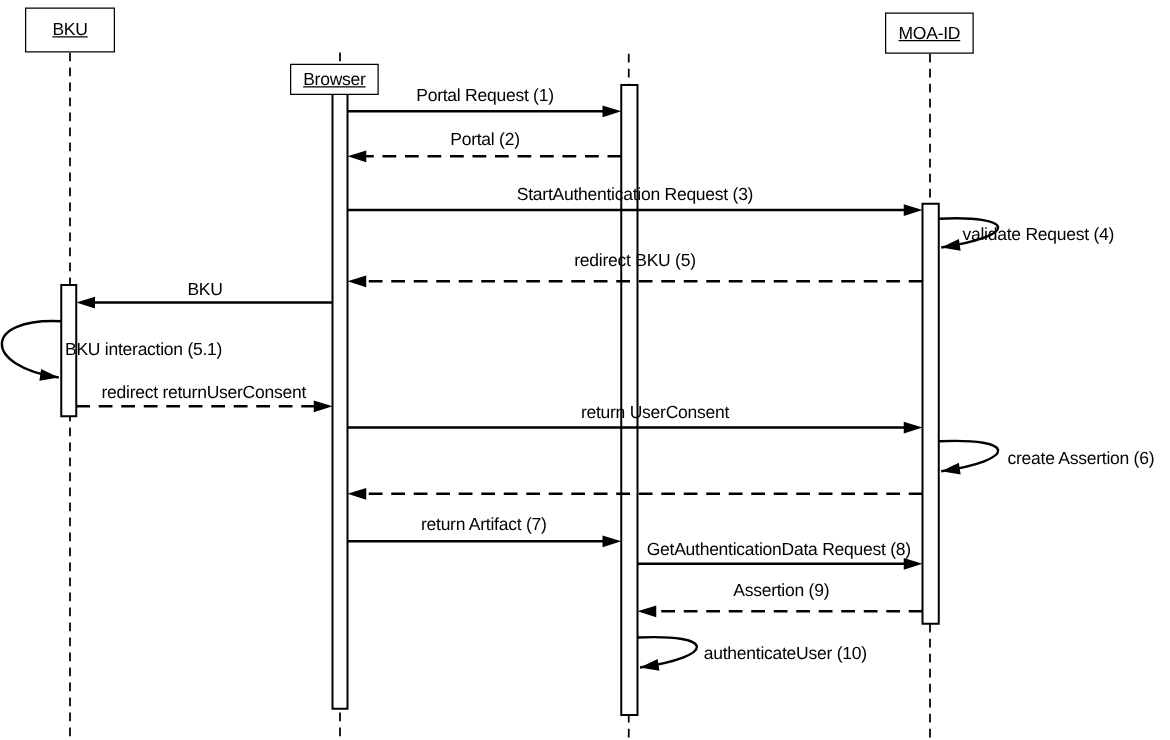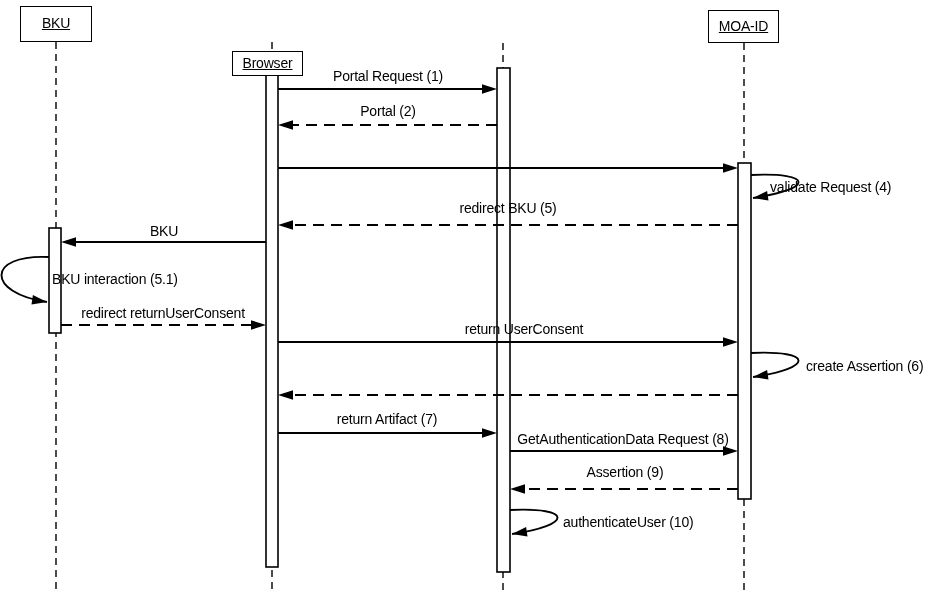--- a/index.html
+++ b/index.html
@@ -77,20 +77,21 @@
       <div class="actor-box" style="left: 232px; top: 7px; width: 71px; height: 25px; margin-top: 44px;">
         <span class="actor-label">Browser</span>
       </div>
       <div class="actor-box" style="left: 708px; top: 10px; width: 71px; height: 33px;">
         <span class="actor-label">MOA-ID</span>
       </div>
     </div>
   <div id="labels-layer" class="layer">
       <div class="msg-label center" style="left: 388px; top: 68px;">Portal Request (1)</div>
       <div class="msg-label center" style="left: 388px; top: 103px;">Portal (2)</div>
+      <div class="msg-label center" style="left: 508px; top: 147px;">StartAuthentication Request (3)</div>
       <div class="msg-label" style="left: 770px; top: 179px;">validate Request (4)</div>
       <div class="msg-label center" style="left: 508px; top: 200px;">redirect BKU (5)</div>
       <div class="msg-label center" style="left: 164px; top: 223px;">BKU</div>
       <div class="msg-label" style="left: 8px; top: 271px; margin-left: 44px;">BKU interaction (5.1)</div>
       <div class="msg-label center" style="left: 163px; top: 305px;">redirect returnUserConsent</div>
       <div class="msg-label center" style="left: 508px; top: 321px; margin-left: 16px;">return UserConsent</div>
       <div class="msg-label" style="left: 806px; top: 358px;">create Assertion (6)</div>
       <div class="msg-label center" style="left: 387px; top: 411px;">return Artifact (7)</div>
       <div class="msg-label center" style="left: 623px; top: 431px;">GetAuthenticationData Request (8)</div>
       <div class="msg-label center" style="left: 625px; top: 464px;">Assertion (9)</div>

